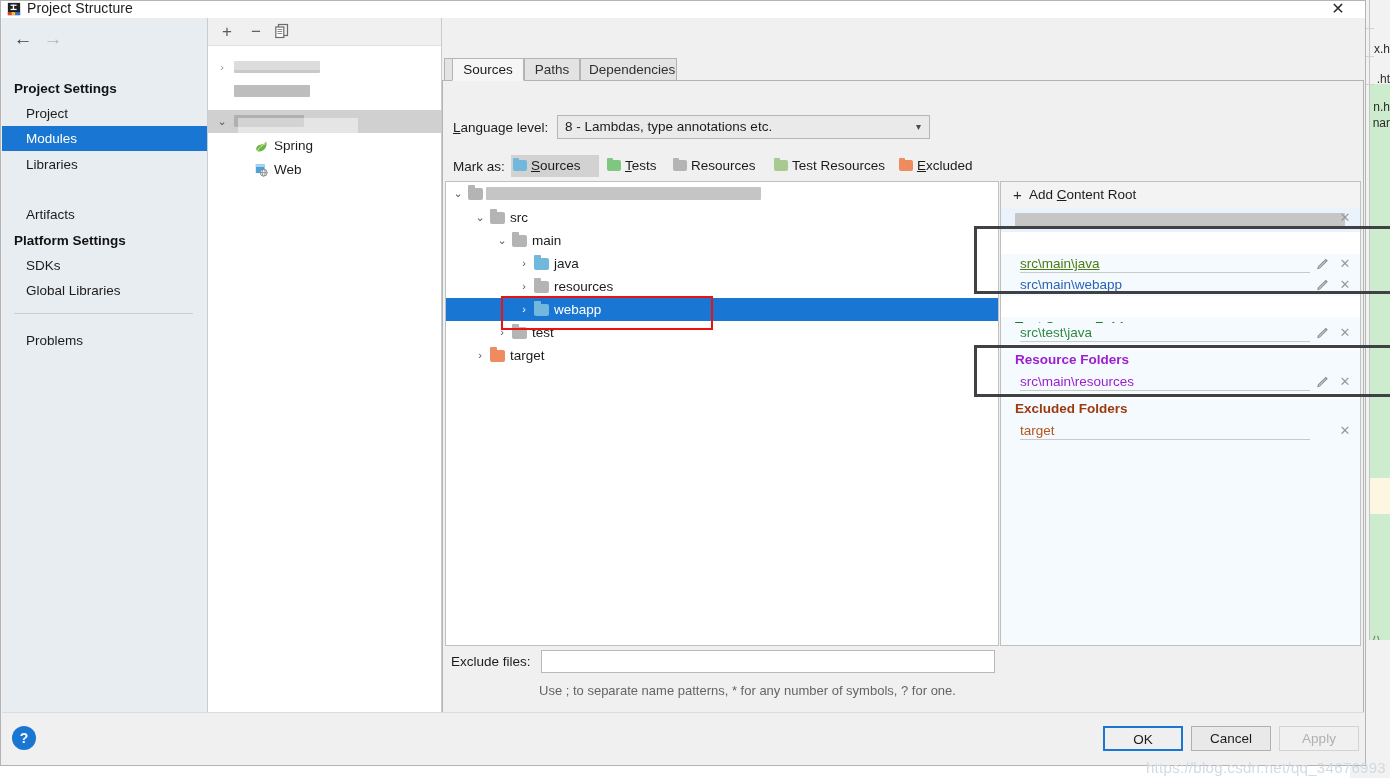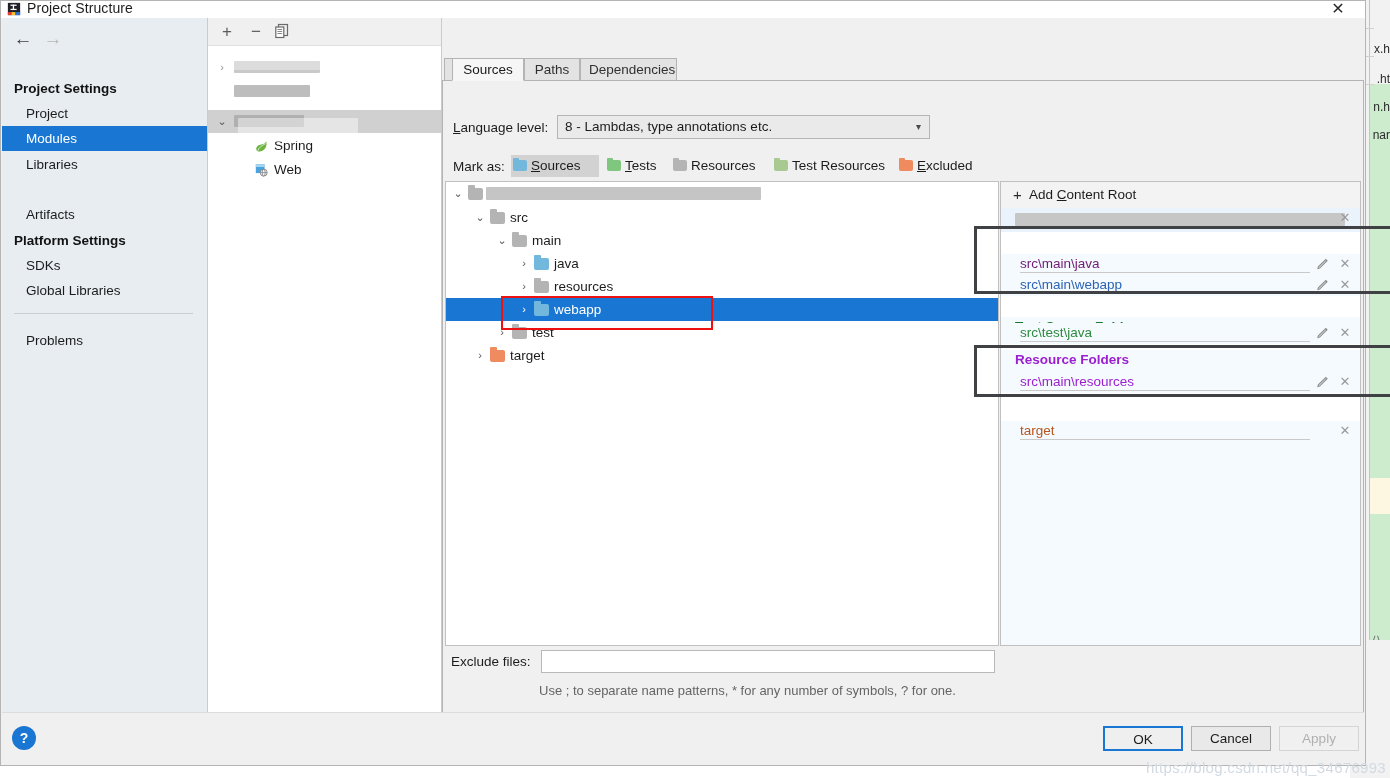--- a/index.html
+++ b/index.html
@@ -159,21 +159,21 @@
   <div class="bg-ide">
     <div class="bg-vline"></div>
     <div class="bg-green"></div>
     <div class="bg-cream"></div>
     <div class="bg-line" style="top:28px;"></div>
     <div class="bg-line" style="top:56px;"></div>
     <div class="bg-line" style="top:84px;"></div>
     <div class="bg-frag" style="top:2px;">x.h</div>
     <div class="bg-frag" style="top:32px;">.ht</div>
     <div class="bg-frag" style="top:60px;">n.h</div>
-    <div class="bg-frag" style="top:88px;padding-left:6px;">nar</div>
+    <div class="bg-frag" style="top:76px;padding-left:6px;">nar</div>
     <div class="bg-scroll-mark">⟨⟩</div>
     <div class="bg-strip-lower"></div>
   </div>
 
   <div class="dialog">
 
     <div class="titlebar">
       <svg class="title-icon" viewBox="0 0 16 16">
         <rect x="1" y="1" width="14" height="14" fill="#1f1f28"></rect>
         <rect x="1" y="11.5" width="4.5" height="3.5" fill="#e4392f"></rect>
@@ -366,21 +366,21 @@
             <span class="plus">+</span>
             <span class="lbl">Add <span class="ul">C</span>ontent Root</span>
           </div>
 
           <div class="rootrow" style="top:26px;">
             <div class="blurbar" style="left:14px; top:5px; width:330px; height:13px; background:#c6c6c6;"></div>
             <div class="xmark">✕</div>
           </div>
 
           <div class="folderrow" style="top:72px;">
-            <span class="p" style="color:#701a75;">src\main\java</span>
+            <span class="p" style="color:#4d7c0f;text-decoration:underline;">src\main\java</span>
             <span class="underline"></span>
             <svg class="pencil" viewBox="0 0 14 14">
                 <path d="M2 11.5l1.6-.4L11 3.7 9.8 2.5 2.4 9.9 2 11.5z" fill="none" stroke="#8a8a8a" stroke-width="1.1"></path>
               </svg>
             <span class="xmark">✕</span>
           </div>
           <div class="folderrow" style="top:93px;">
             <span class="p" style="color:#2b63b5;">src\main\webapp</span>
             <span class="underline"></span>
             <svg class="pencil" viewBox="0 0 14 14">
@@ -406,20 +406,23 @@
           </div>
           <div class="folderrow" style="top:190px;">
             <span class="p" style="color:#9b1fcf;">src\main\resources</span>
             <span class="underline"></span>
             <svg class="pencil" viewBox="0 0 14 14">
                 <path d="M2 11.5l1.6-.4L11 3.7 9.8 2.5 2.4 9.9 2 11.5z" fill="none" stroke="#8a8a8a" stroke-width="1.1"></path>
               </svg>
             <span class="xmark">✕</span>
           </div>
 
+          <div class="grouphdr" style="top:217px;">
+            <span class="g" style="color:#9c3a10;">Excluded Folders</span>
+          </div>
           <div class="folderrow" style="top:239px;">
             <span class="p" style="color:#b4561f;">target</span>
             <span class="underline"></span>
             <span class="xmark">✕</span>
           </div>
 
           <div class="rootfill" style="top:260px; bottom:0;"></div>
         </div>
 
         <div class="darkbox" style="left:531px; top:145px; width:430px; height:68px;"></div>

